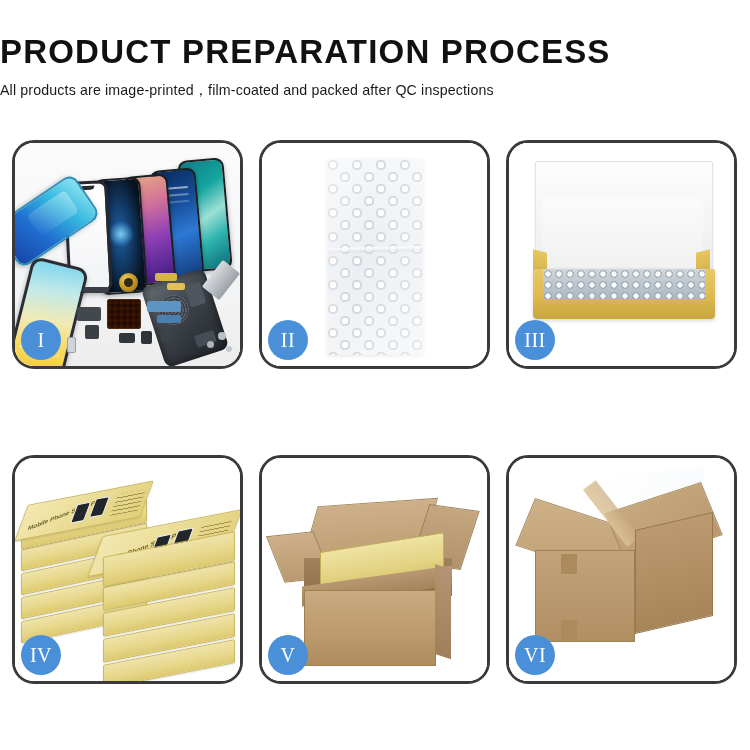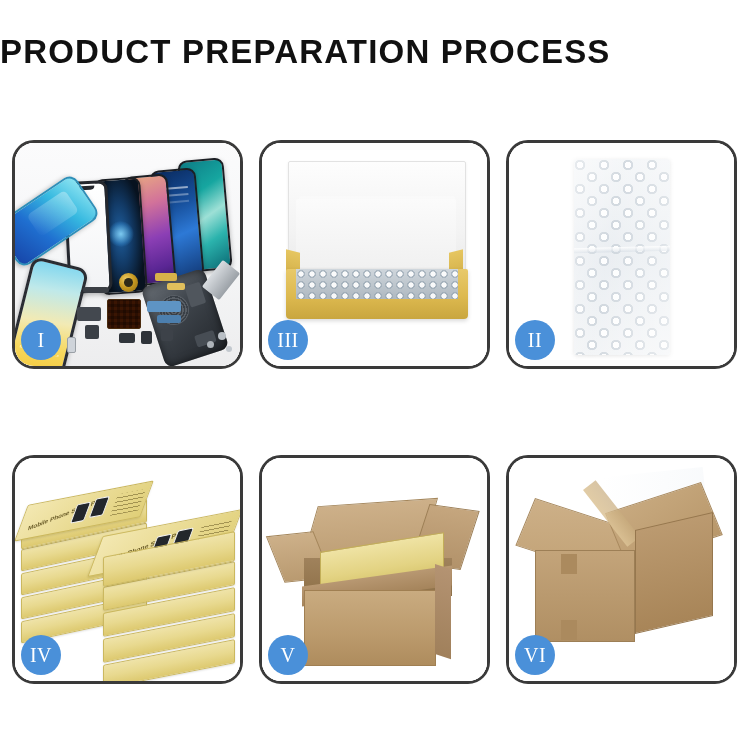--- a/index.html
+++ b/index.html
@@ -462,20 +462,21 @@
     transform: rotate(-6deg);
   }
 </style>
 </head>
 <body>
 
 <div class="page">
 
   <div class="header">
     <div class="title">PRODUCT PREPARATION PROCESS</div>
+    <div class="subtitle">All products are image-printed，film-coated and packed after QC inspections</div>
   </div>
 
   <div class="grid">
 
     <div class="panel">
       <div class="panel-media">
         <div class="p1-bg"></div>
 
         <div class="phone ph-teal"></div>
         <div class="phone ph-blue"></div>
@@ -509,38 +510,38 @@
         <div class="part pt-tool"></div>
         <div class="part pt-screw1"></div>
         <div class="part pt-screw2"></div>
         <div class="part pt-screw3"></div>
       </div>
       <div class="badge">I</div>
     </div>
 
     <div class="panel">
       <div class="panel-media">
+        <div class="p2-bg"></div>
+        <div class="bubble-sheet"></div>
+        <div class="wrap-film"></div>
+      </div>
+      <div class="badge">II</div>
+    </div>
+
+    <div class="panel">
+      <div class="panel-media">
         <div class="p3-bg"></div>
         <div class="box3-lid"></div>
         <div class="box3-foam"></div>
         <div class="box3-flapL"></div>
         <div class="box3-flapR"></div>
         <div class="box3-base"></div>
         <div class="box3-inner"></div>
       </div>
       <div class="badge">III</div>
-    </div>
-
-    <div class="panel">
-      <div class="panel-media">
-        <div class="p2-bg"></div>
-        <div class="bubble-sheet"></div>
-        <div class="wrap-film"></div>
-      </div>
-      <div class="badge">II</div>
     </div>
 
     <div class="panel">
       <div class="panel-media">
         <div class="p4-bg"></div>
         <div class="stack">
 
           <div class="ybox b-s4"></div>
           <div class="ybox b-s3"></div>
           <div class="ybox b-s2"></div>

